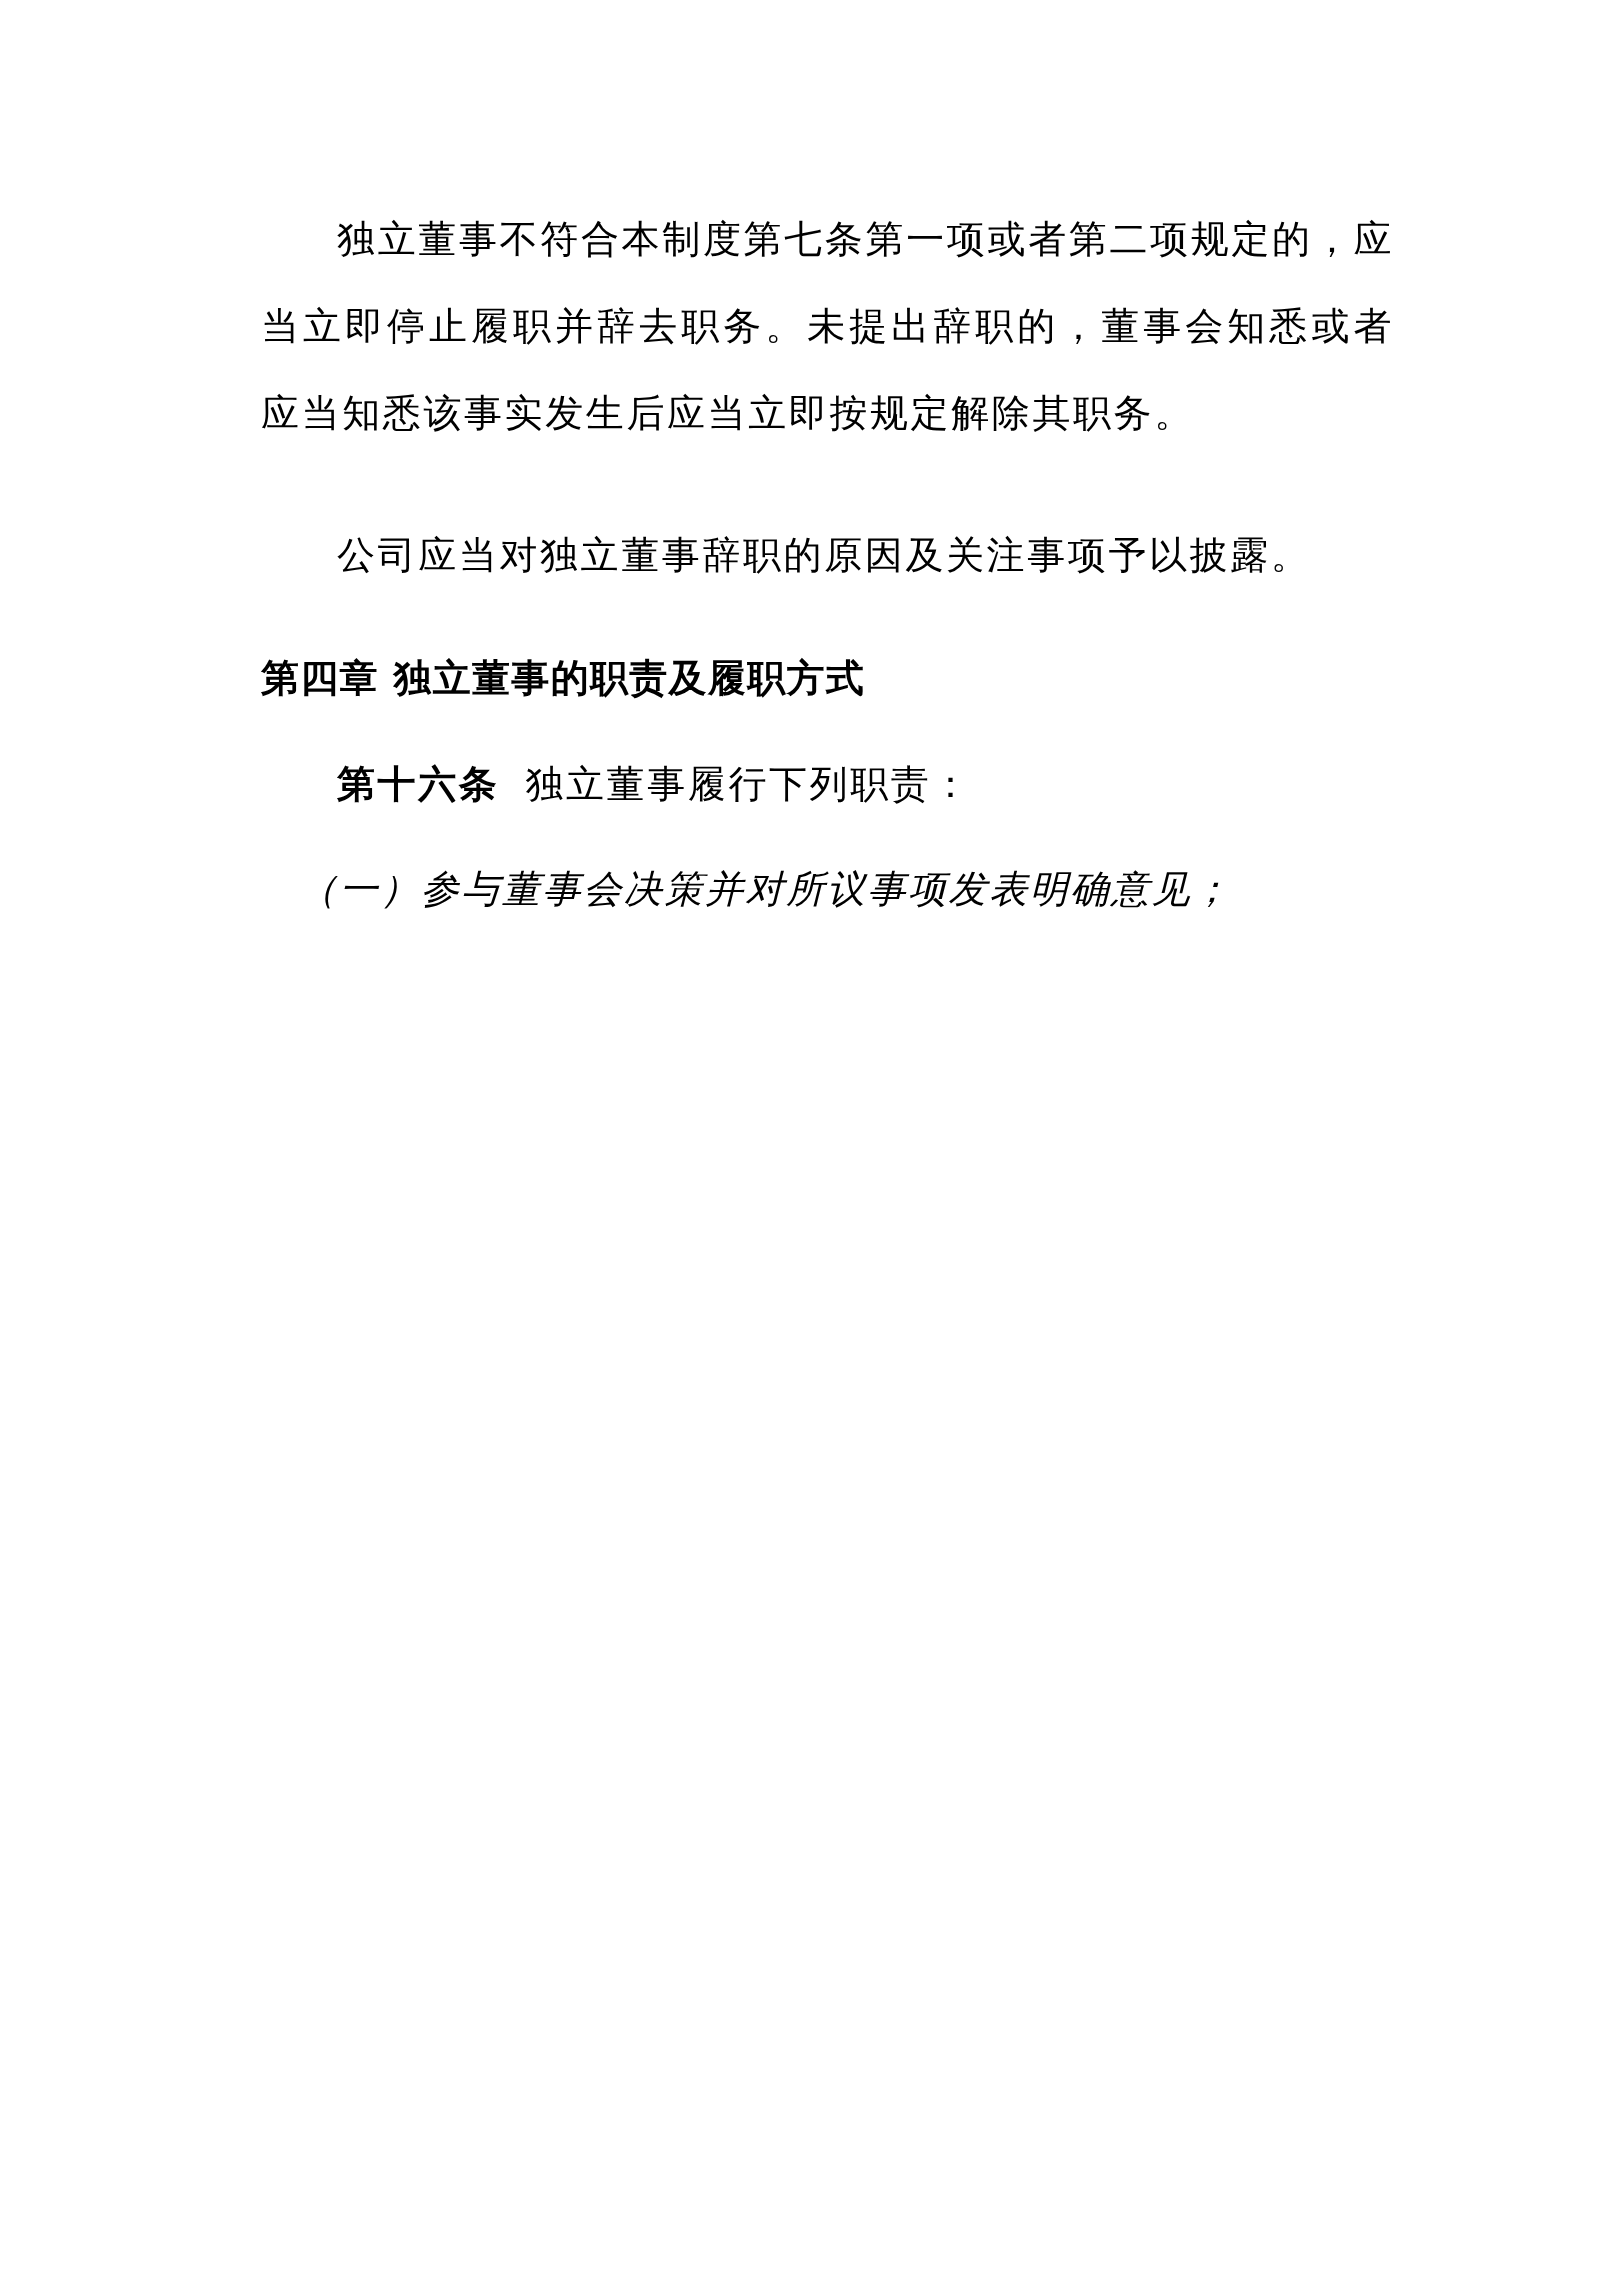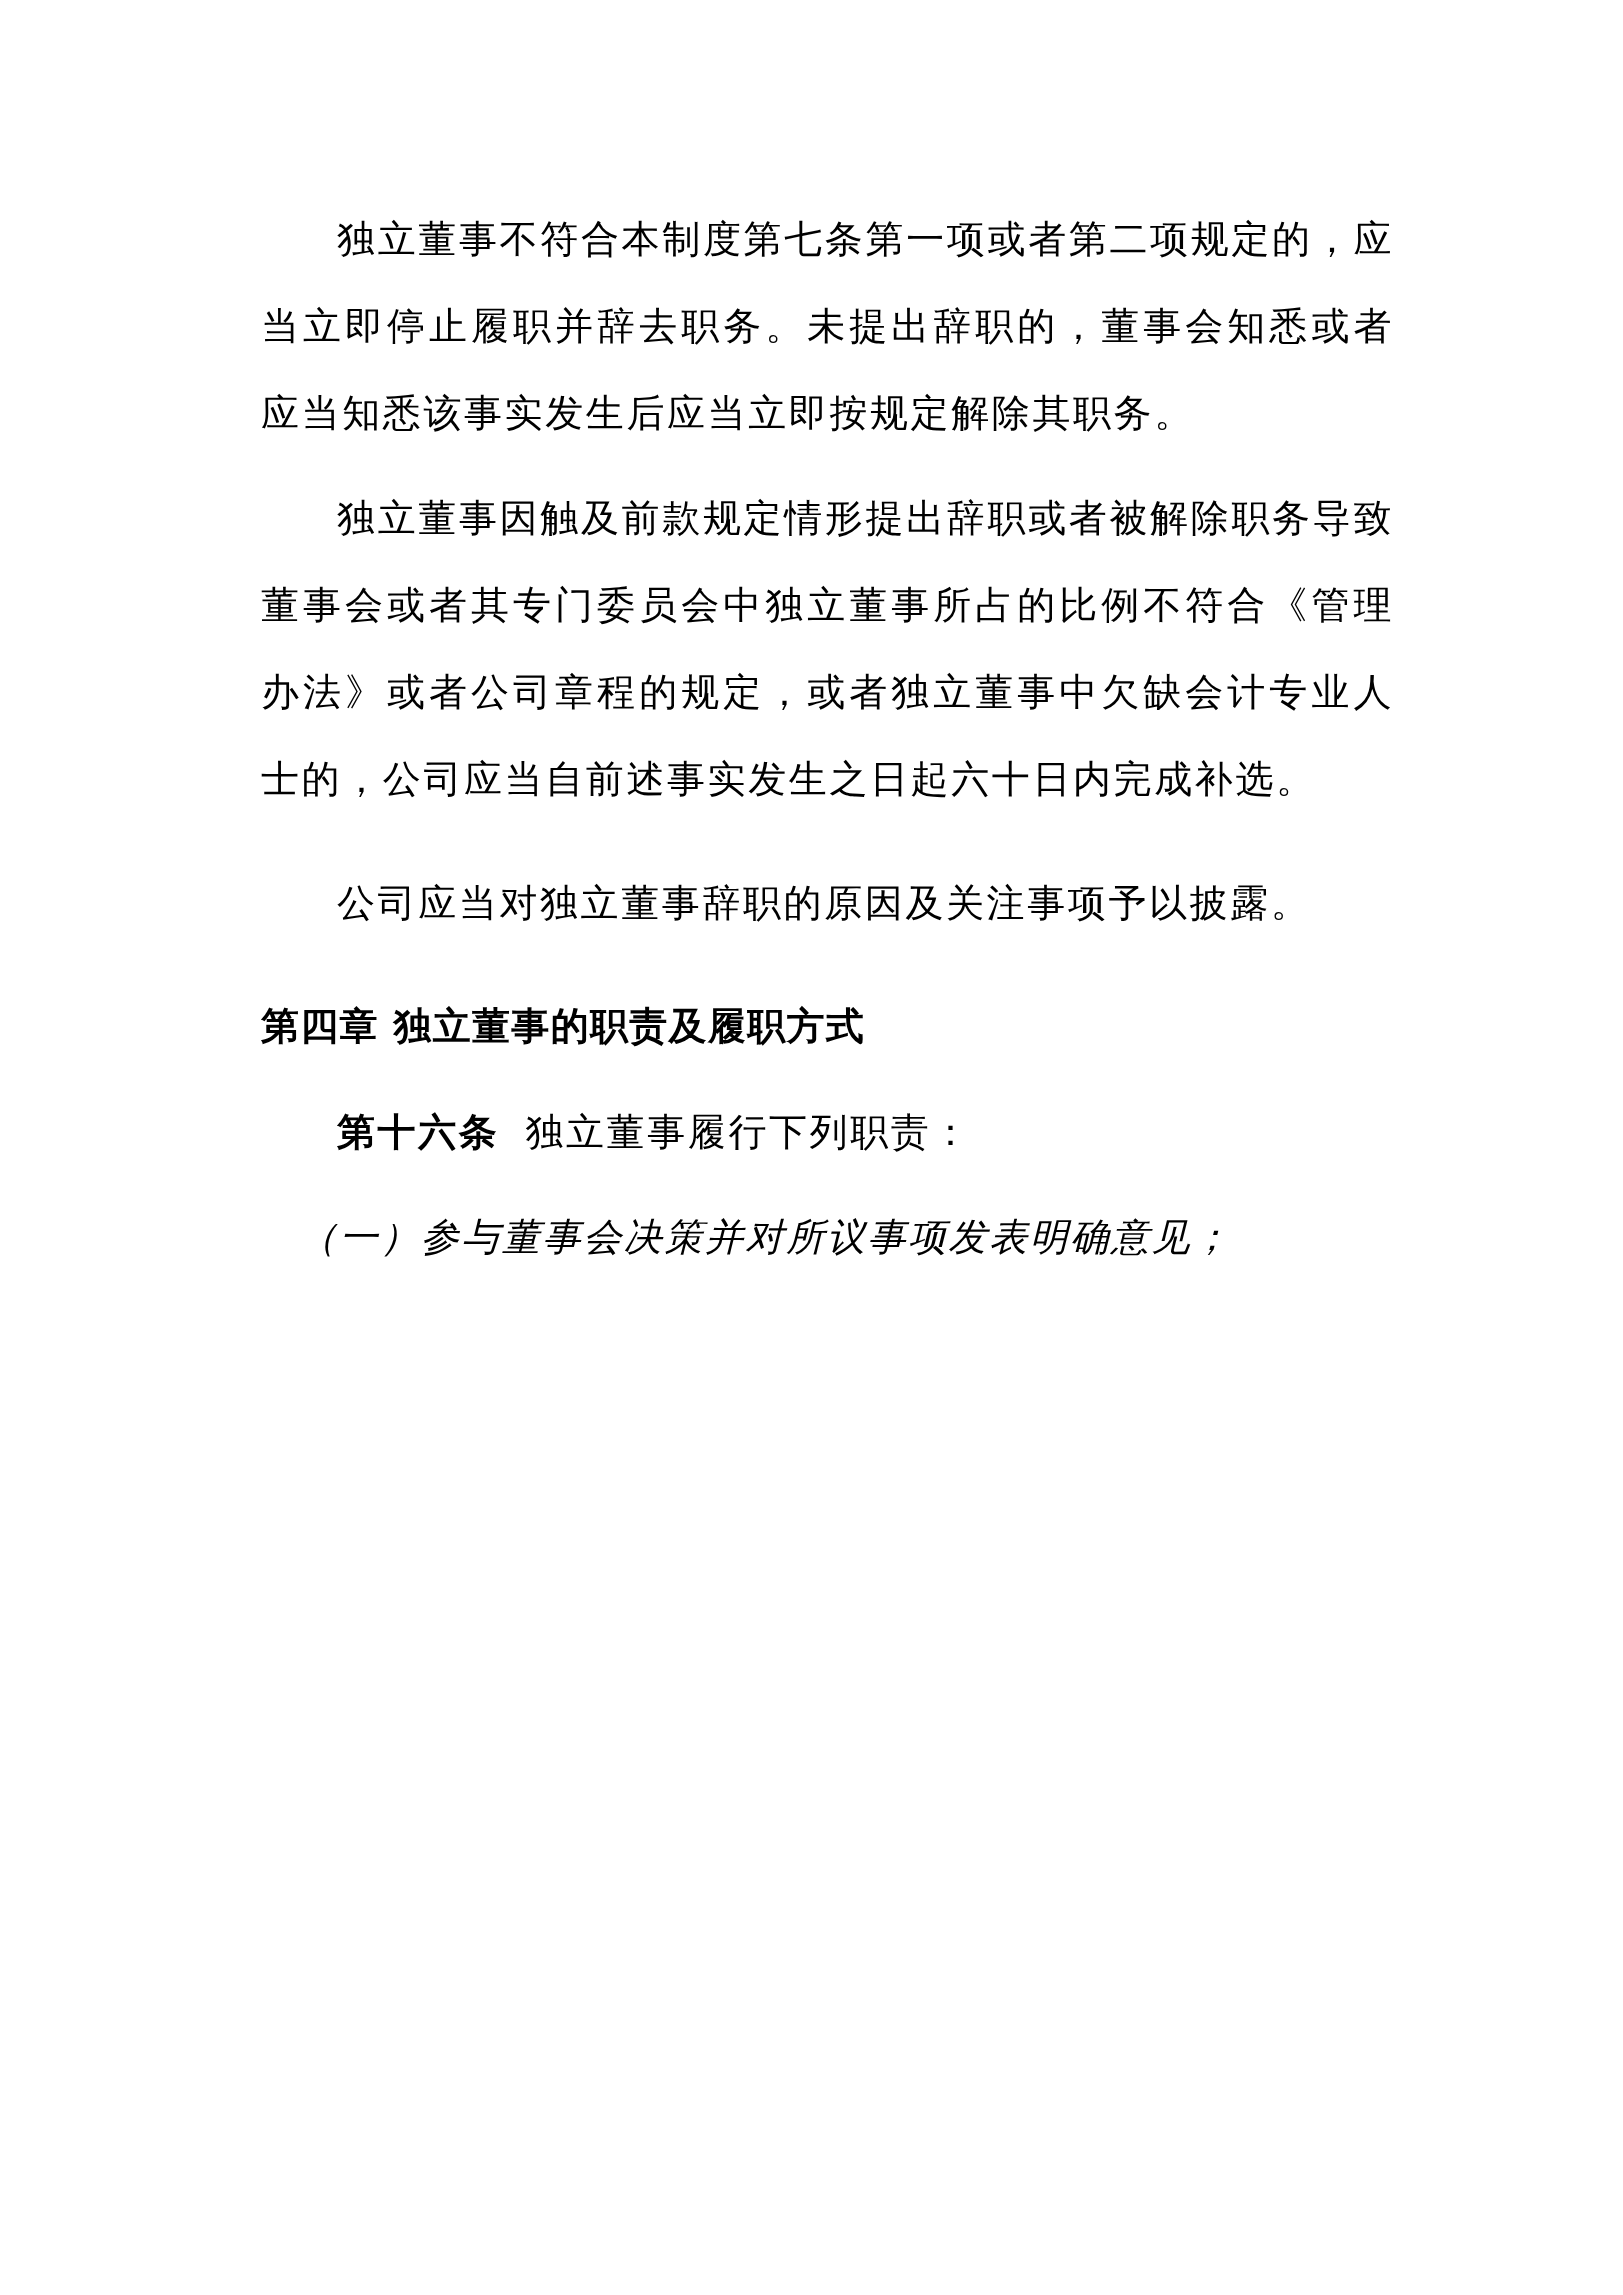--- a/index.html
+++ b/index.html
@@ -48,21 +48,20 @@
     }
   </style>
 </head>
 <body>
 
 <div class="page">
 
   <p class="para indent">独立董事不符合本制度第七条第一项或者第二项规定的，应当立即停止履职并辞去职务。未提出辞职的，董事会知悉或者应当知悉该事实发生后应当立即按规定解除其职务。</p>
   <div class="gap"></div>
 
-  <p class="para indent">独立董事因触及前款规定情形提出辞职或者被解除职务导致董事会或者其专门委员会中独立董事所占的比例不符合《管理办法》或者公司章程的规定，或者独立董事中欠缺会计专业人士的，公司应当自前述事实发生之日起六十日内完成补选。</p>
   <div class="gap"></div>
 
   <div class="gap"></div>
 
   <p class="para indent">公司应当对独立董事辞职的原因及关注事项予以披露。</p>
   <div class="gap"></div>
 
   <div class="gap"></div>
 
   <h2 class="chapter-title">第四章  独立董事的职责及履职方式</h2>

